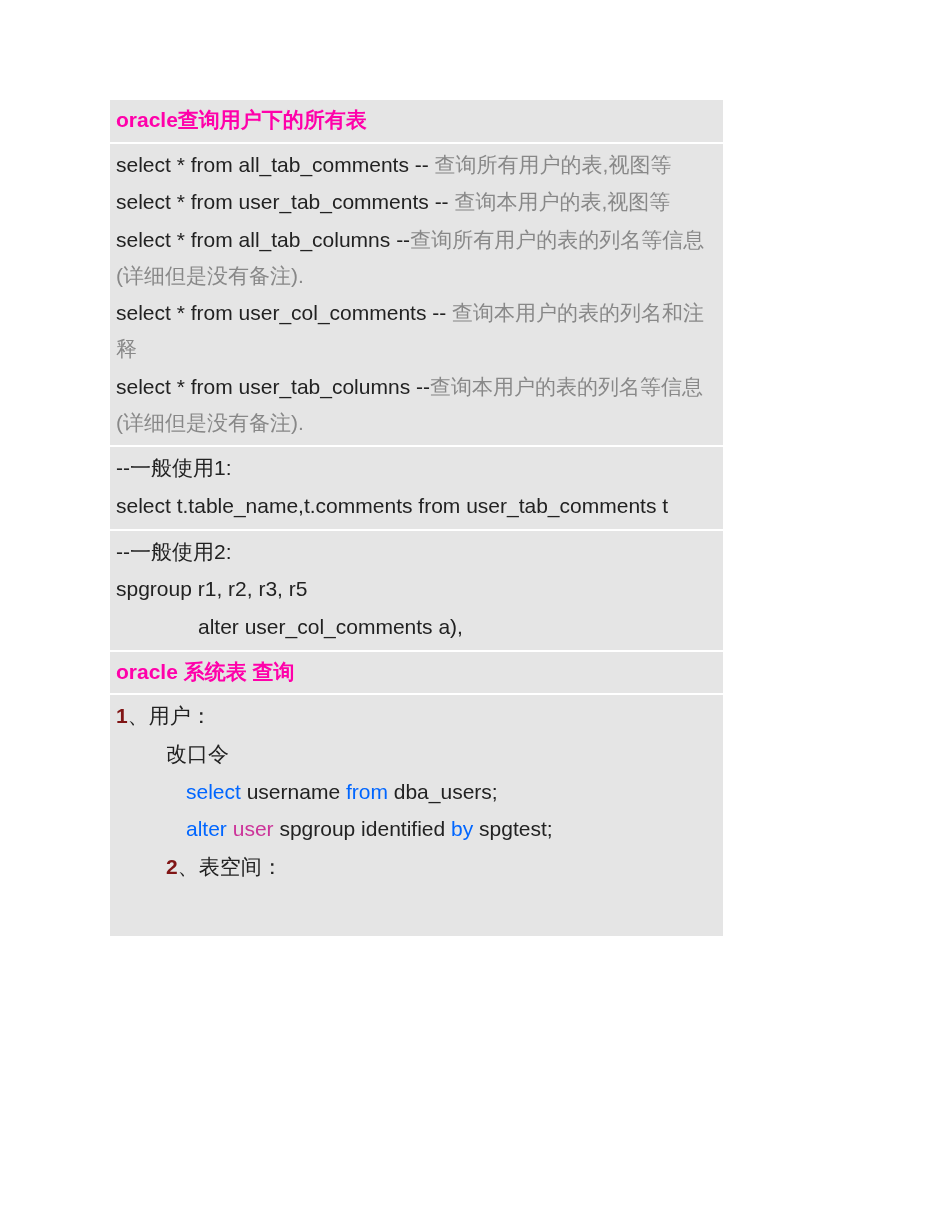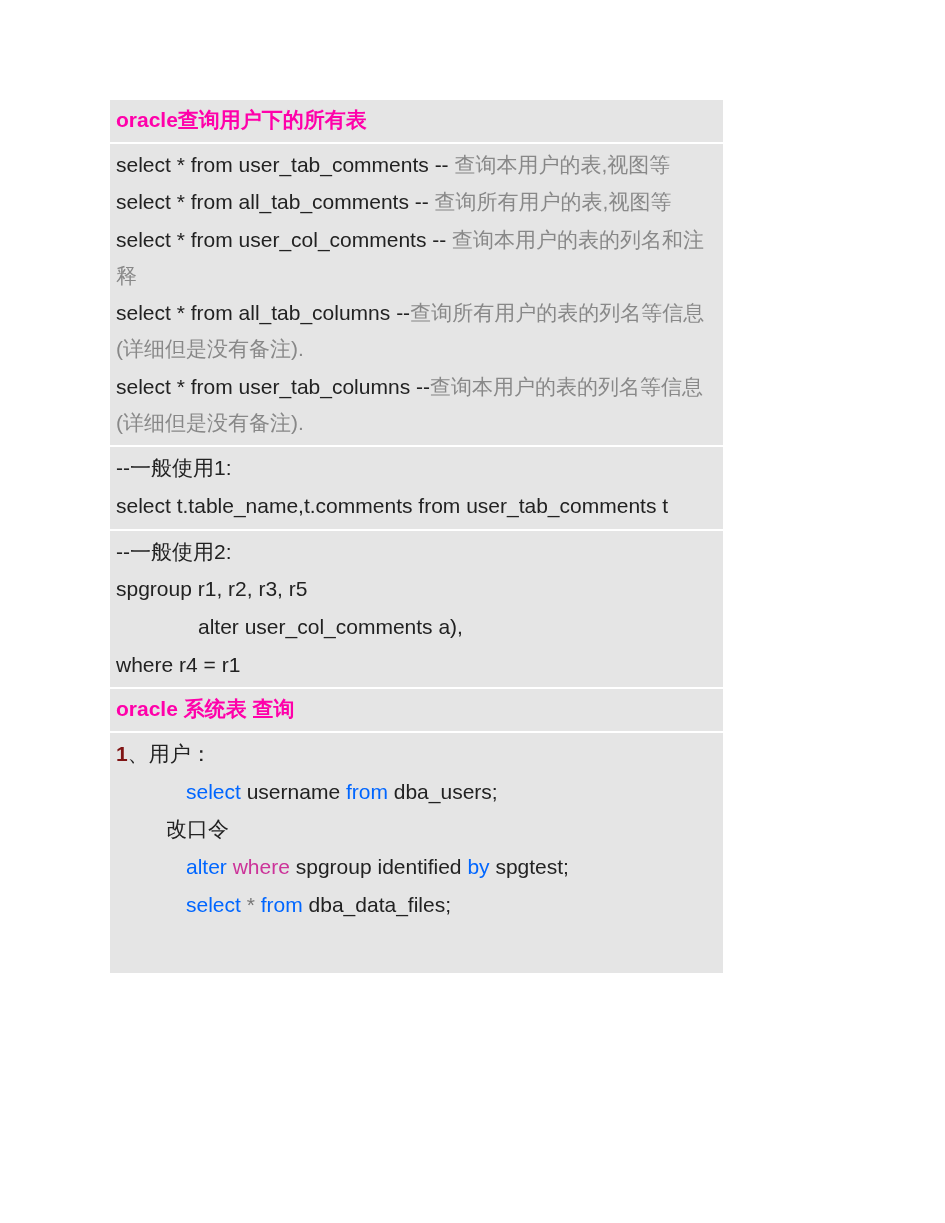--- a/index.html
+++ b/index.html
@@ -17,42 +17,41 @@
     .num{color:#801515;font-weight:bold}
   </style>
 </head>
 <body>
 
 <div class="page">
 
   <div class="cell hdr">oracle查询用户下的所有表</div>
 
   <div class="cell">
+    <div class="line"><span>select * from all_tab_comments -- </span><span class="cmt">查询所有用户的表,视图等</span></div>
     <div class="line"><span>select * from user_tab_comments    -- </span><span class="cmt">查询本用户的表,视图等</span></div>
-    <div class="line"><span>select * from all_tab_comments -- </span><span class="cmt">查询所有用户的表,视图等</span></div>
+    <div class="line"><span>select * from all_tab_columns --</span><span class="cmt">查询所有用户的表的列名等信息(详细但是没有备注).</span></div>
     <div class="line"><span>select * from user_col_comments -- </span><span class="cmt">查询本用户的表的列名和注释</span></div>
-    <div class="line"><span>select * from all_tab_columns --</span><span class="cmt">查询所有用户的表的列名等信息(详细但是没有备注).</span></div>
     <div class="line"><span>select * from user_tab_columns --</span><span class="cmt">查询本用户的表的列名等信息(详细但是没有备注).</span></div>
   </div>
 
   <div class="cell">
     <div class="line">--一般使用1:</div>
     <div class="line">select t.table_name,t.comments from user_tab_comments t</div>
   </div>
 
   <div class="cell">
     <div class="line">--一般使用2:</div>
     <div class="line">spgroup r1, r2, r3, r5</div>
     <div class="line ind3">alter user_col_comments a),</div>
-    <div class="line">where r4 = r1</div>
   </div>
 
   <div class="cell hdr">oracle 系统表 查询</div>
 
   <div class="cell" style="padding-bottom:50px">
     <div class="line"><span class="num">1</span><span>、用户：</span></div>
+    <div class="line ind1">改口令</div>
     <div class="line ind2"><span class="sql-kw">select</span><span> username </span><span class="sql-kw">from</span><span> dba_users;</span></div>
-    <div class="line ind1">改口令</div>
-    <div class="line ind2"><span class="sql-kw">alter</span><span> </span><span class="sql-kw2">where</span><span> spgroup identified </span><span class="sql-kw">by</span><span> spgtest;</span></div>
-    <div class="line ind2"><span class="sql-kw">select</span><span> </span><span class="sql-star">*</span><span> </span><span class="sql-kw">from</span><span> dba_data_files;</span></div>
+    <div class="line ind2"><span class="sql-kw">alter</span><span> </span><span class="sql-kw2">user</span><span> spgroup identified </span><span class="sql-kw">by</span><span> spgtest;</span></div>
+    <div class="line ind1"><span class="num">2</span><span>、表空间：</span></div>
   </div>
 
 </div>
 
 </body></html>

